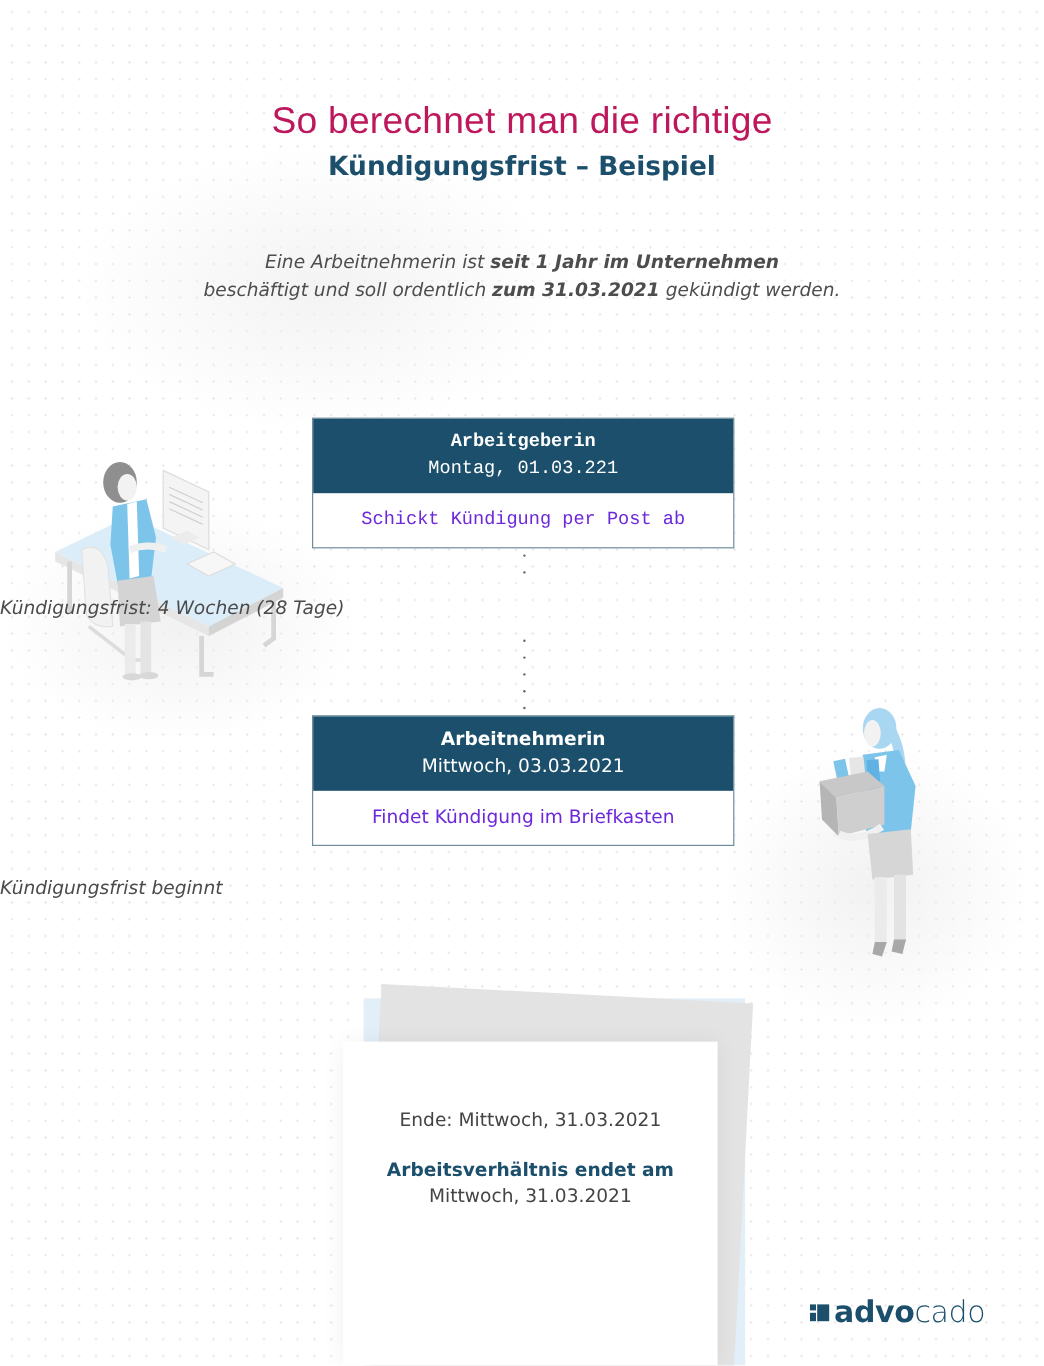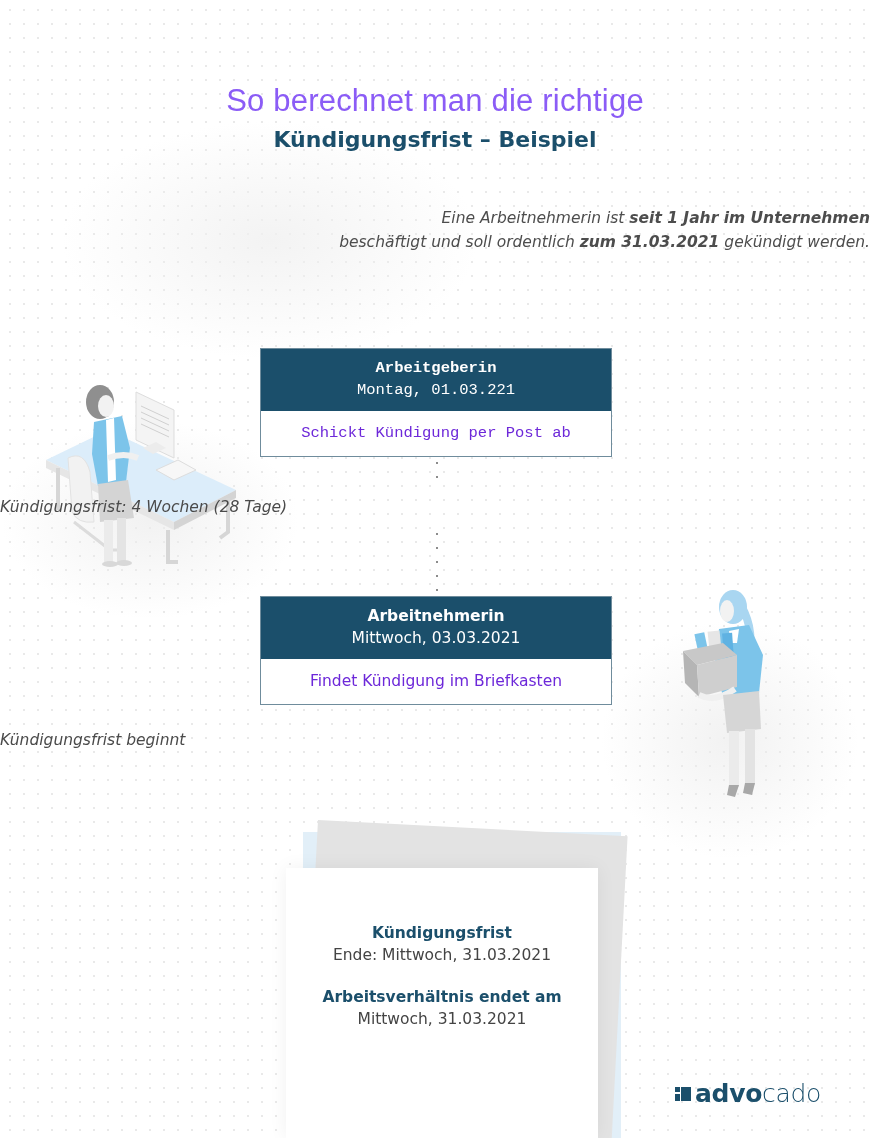--- a/index.html
+++ b/index.html
@@ -11,24 +11,24 @@
     background-position: 3px 3px;
     font-family: "DejaVu Sans", "Liberation Sans", sans-serif;
     color: #4a4a4a;
   }
   .blob { position: absolute; border-radius: 50%; pointer-events: none; }
   .blob1 { left: 60px; top: 120px; width: 420px; height: 240px; background: radial-gradient(ellipse at center, rgba(240,240,240,0.8), rgba(255,255,255,0) 70%); }
   .blob2 { left: 600px; top: 620px; width: 260px; height: 240px; background: radial-gradient(ellipse at center, rgba(236,236,236,0.7), rgba(255,255,255,0) 70%); }
   .blob3 { left: 0px; top: 420px; width: 300px; height: 200px; background: radial-gradient(ellipse at center, rgba(236,236,236,0.7), rgba(255,255,255,0) 70%); }
 
   .title { position: absolute; left: 0; width: 870px; top: 82px; text-align: center; }
-  .title .l1 { font-size: 31px; font-weight: 300; color: #8b5cf6; line-height: 38px; font-family: "Liberation Sans", sans-serif; letter-spacing: 0.2px; }
+  .title .l1 { font-size: 31px; font-weight: 300; color: #be185d; line-height: 38px; font-family: "Liberation Sans", sans-serif; letter-spacing: 0.2px; }
   .title .l2 { font-size: 22px; font-weight: 700; color: #1b4f6b; line-height: 40px; font-family: "DejaVu Sans", sans-serif; }
 
-  .intro { position: absolute; left: 0; width: 870px; top: 206px; text-align: right; font-style: italic; font-size: 15.5px; line-height: 24px; color: #4d4d4d; font-family: "DejaVu Sans", sans-serif; }
+  .intro { position: absolute; left: 0; width: 870px; top: 206px; text-align: center; font-style: italic; font-size: 15.5px; line-height: 24px; color: #4d4d4d; font-family: "DejaVu Sans", sans-serif; }
   .intro b { font-weight: 700; }
 
   .box { position: absolute; left: 260px; width: 350px; border: 1px solid #6f8c9c; background: #fff; }
   .box .head { background: #1b4f6b; color: #fff; text-align: center; padding: 9px 0 10px; }
   .box .head .who { font-weight: 700; font-size: 15.5px; line-height: 21px; }
   .box .head .date { font-size: 15.5px; line-height: 22px; }
   .box .body { text-align: center; font-size: 15.5px; color: #6d28d9; padding: 11px 0 12px; line-height: 22px; }
   .box1 { top: 348px; font-family: Liberation Mono, monospace; }
   .box2 { top: 596px; }
 
@@ -159,21 +159,20 @@
   <rect x="70" y="144" width="10" height="56" fill="#e3e3e3"></rect>
   <polygon points="54,200 64,200 60,212 52,210" fill="#a8a8a8"></polygon>
   <polygon points="70,198 80,198 77,210 68,208" fill="#a8a8a8"></polygon>
 </svg>
 
 <div class="paper paper-blue"></div>
 <div class="paper paper-grey"></div>
 <div class="paper paper-white"></div>
 
 <div class="summary">
-  <div class="h">Kündigungsfrist</div>
   <div>Ende: Mittwoch, 31.03.2021</div>
   <div class="gap"></div>
   <div class="h">Arbeitsverhältnis endet am</div>
   <div>Mittwoch, 31.03.2021</div>
 </div>
 
 <div class="logo">
   <div class="mark">
     <i style="left:0; top:0; width:5px; height:5px;"></i>
     <i style="left:6px; top:0; width:10px; height:14px;"></i>

